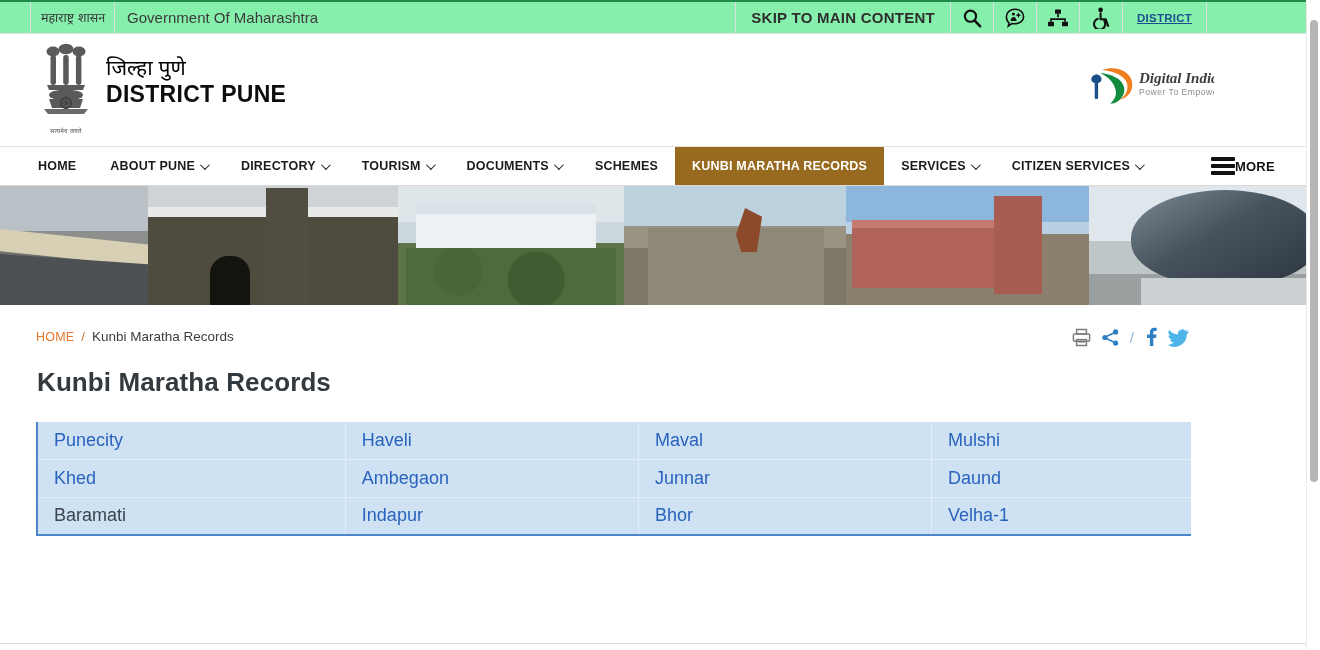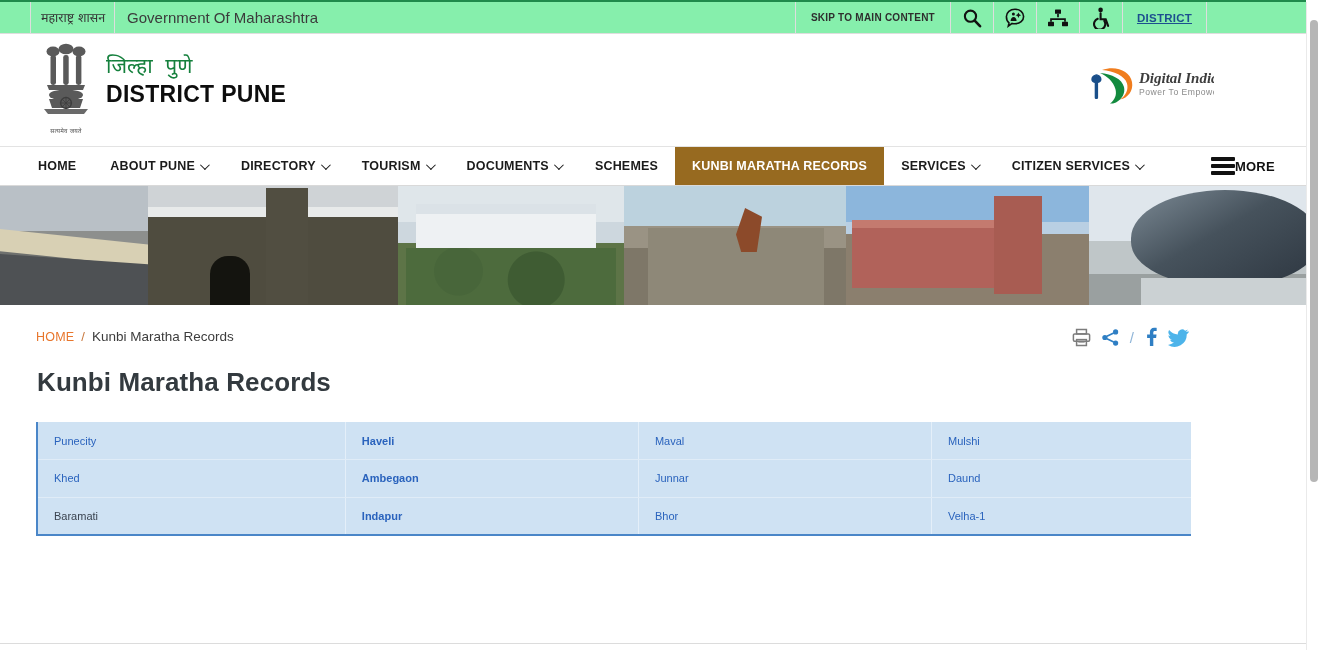--- a/index.html
+++ b/index.html
@@ -56,21 +56,21 @@
     margin-left: auto;
     display: flex; align-items: stretch;
   }
   .util-cell {
     display: flex; align-items: center; justify-content: center;
     border-left: 1px solid #dedede;
     padding: 0 13px;
     cursor: pointer;
   }
   .skip-link {
-    font-size: 10px; font-weight: 700; color: #2e2e2e;
+    font-size: 15px; font-weight: 700; color: #2e2e2e;
     letter-spacing: .25px; white-space: nowrap;
     padding: 0 15px;
   }
   .icon-cell { width: 43px; padding: 0; }
   .lang-cell { padding: 0 14px; }
   .lang-link {
     font-size: 11.5px; font-weight: 700; color: #1c4f8f;
     text-decoration: underline; letter-spacing: .25px;
   }
   .util-tail { width: 100px; border-left: 1px solid #dedede; }
@@ -87,22 +87,22 @@
     width: 68px; height: 100px;
     display: flex; flex-direction: column; align-items: center;
   }
   .emblem-motto {
     font-size: 6px; color: #4a4a4a; letter-spacing: .2px;
     font-family: "DejaVu Sans", sans-serif;
     margin-top: 1px;
   }
   .titles { position: absolute; left: 106px; top: 20px; }
   .title-mr {
-    font-size: 21px; color: #15803d; line-height: 1.22;
-    font-family: Liberation Mono, monospace;
+    font-size: 21px; color: #000000; line-height: 1.22;
+    font-family: Liberation Sans, sans-serif;
   }
   .title-en {
     font-size: 23px; font-weight: 700; color: #0d0d0d;
     letter-spacing: .3px; margin-top: 0; text-align: right;
   }
   .digital-india {
     position: absolute; right: 92px; top: 28px;
     width: 130px; height: 46px;
   }
 
@@ -265,30 +265,30 @@
     position: absolute; top: 117px; left: 36px;
     width: 1155px;
     border-collapse: collapse;
     background: #cfe2f3;
     border-left: 2px solid #4a86c8;
     border-bottom: 2px solid #4a86c8;
   }
   .taluka-table td {
     height: 37.5px;
     padding: 0 0 0 16px;
-    font-size: 11px;
+    font-size: 18px;
     border-right: 1px solid #e4eff9;
     border-bottom: 1px solid #e0ecf7;
     vertical-align: middle;
     border-radius: 8px;
   }
   .taluka-table tr:last-child td { border-bottom: none; }
   .taluka-table td:last-child { border-right: none; }
   .col-w1 { width: 303px; }
-  .col-w2 { width: 288px; font-weight: bold; }
+  .col-w2 { width: 288px; }
   .col-w3 { width: 288px; }
   .col-w4 { width: 255px; }
   .cell-link { color: #2a63bd; cursor: pointer; }
   .cell-plain { color: #3b4450; }
 
   
   .footer-rule {
     position: absolute; left: 0; bottom: 6px;
     width: 1306px; height: 1px; background: #dcdcdc;
   }

